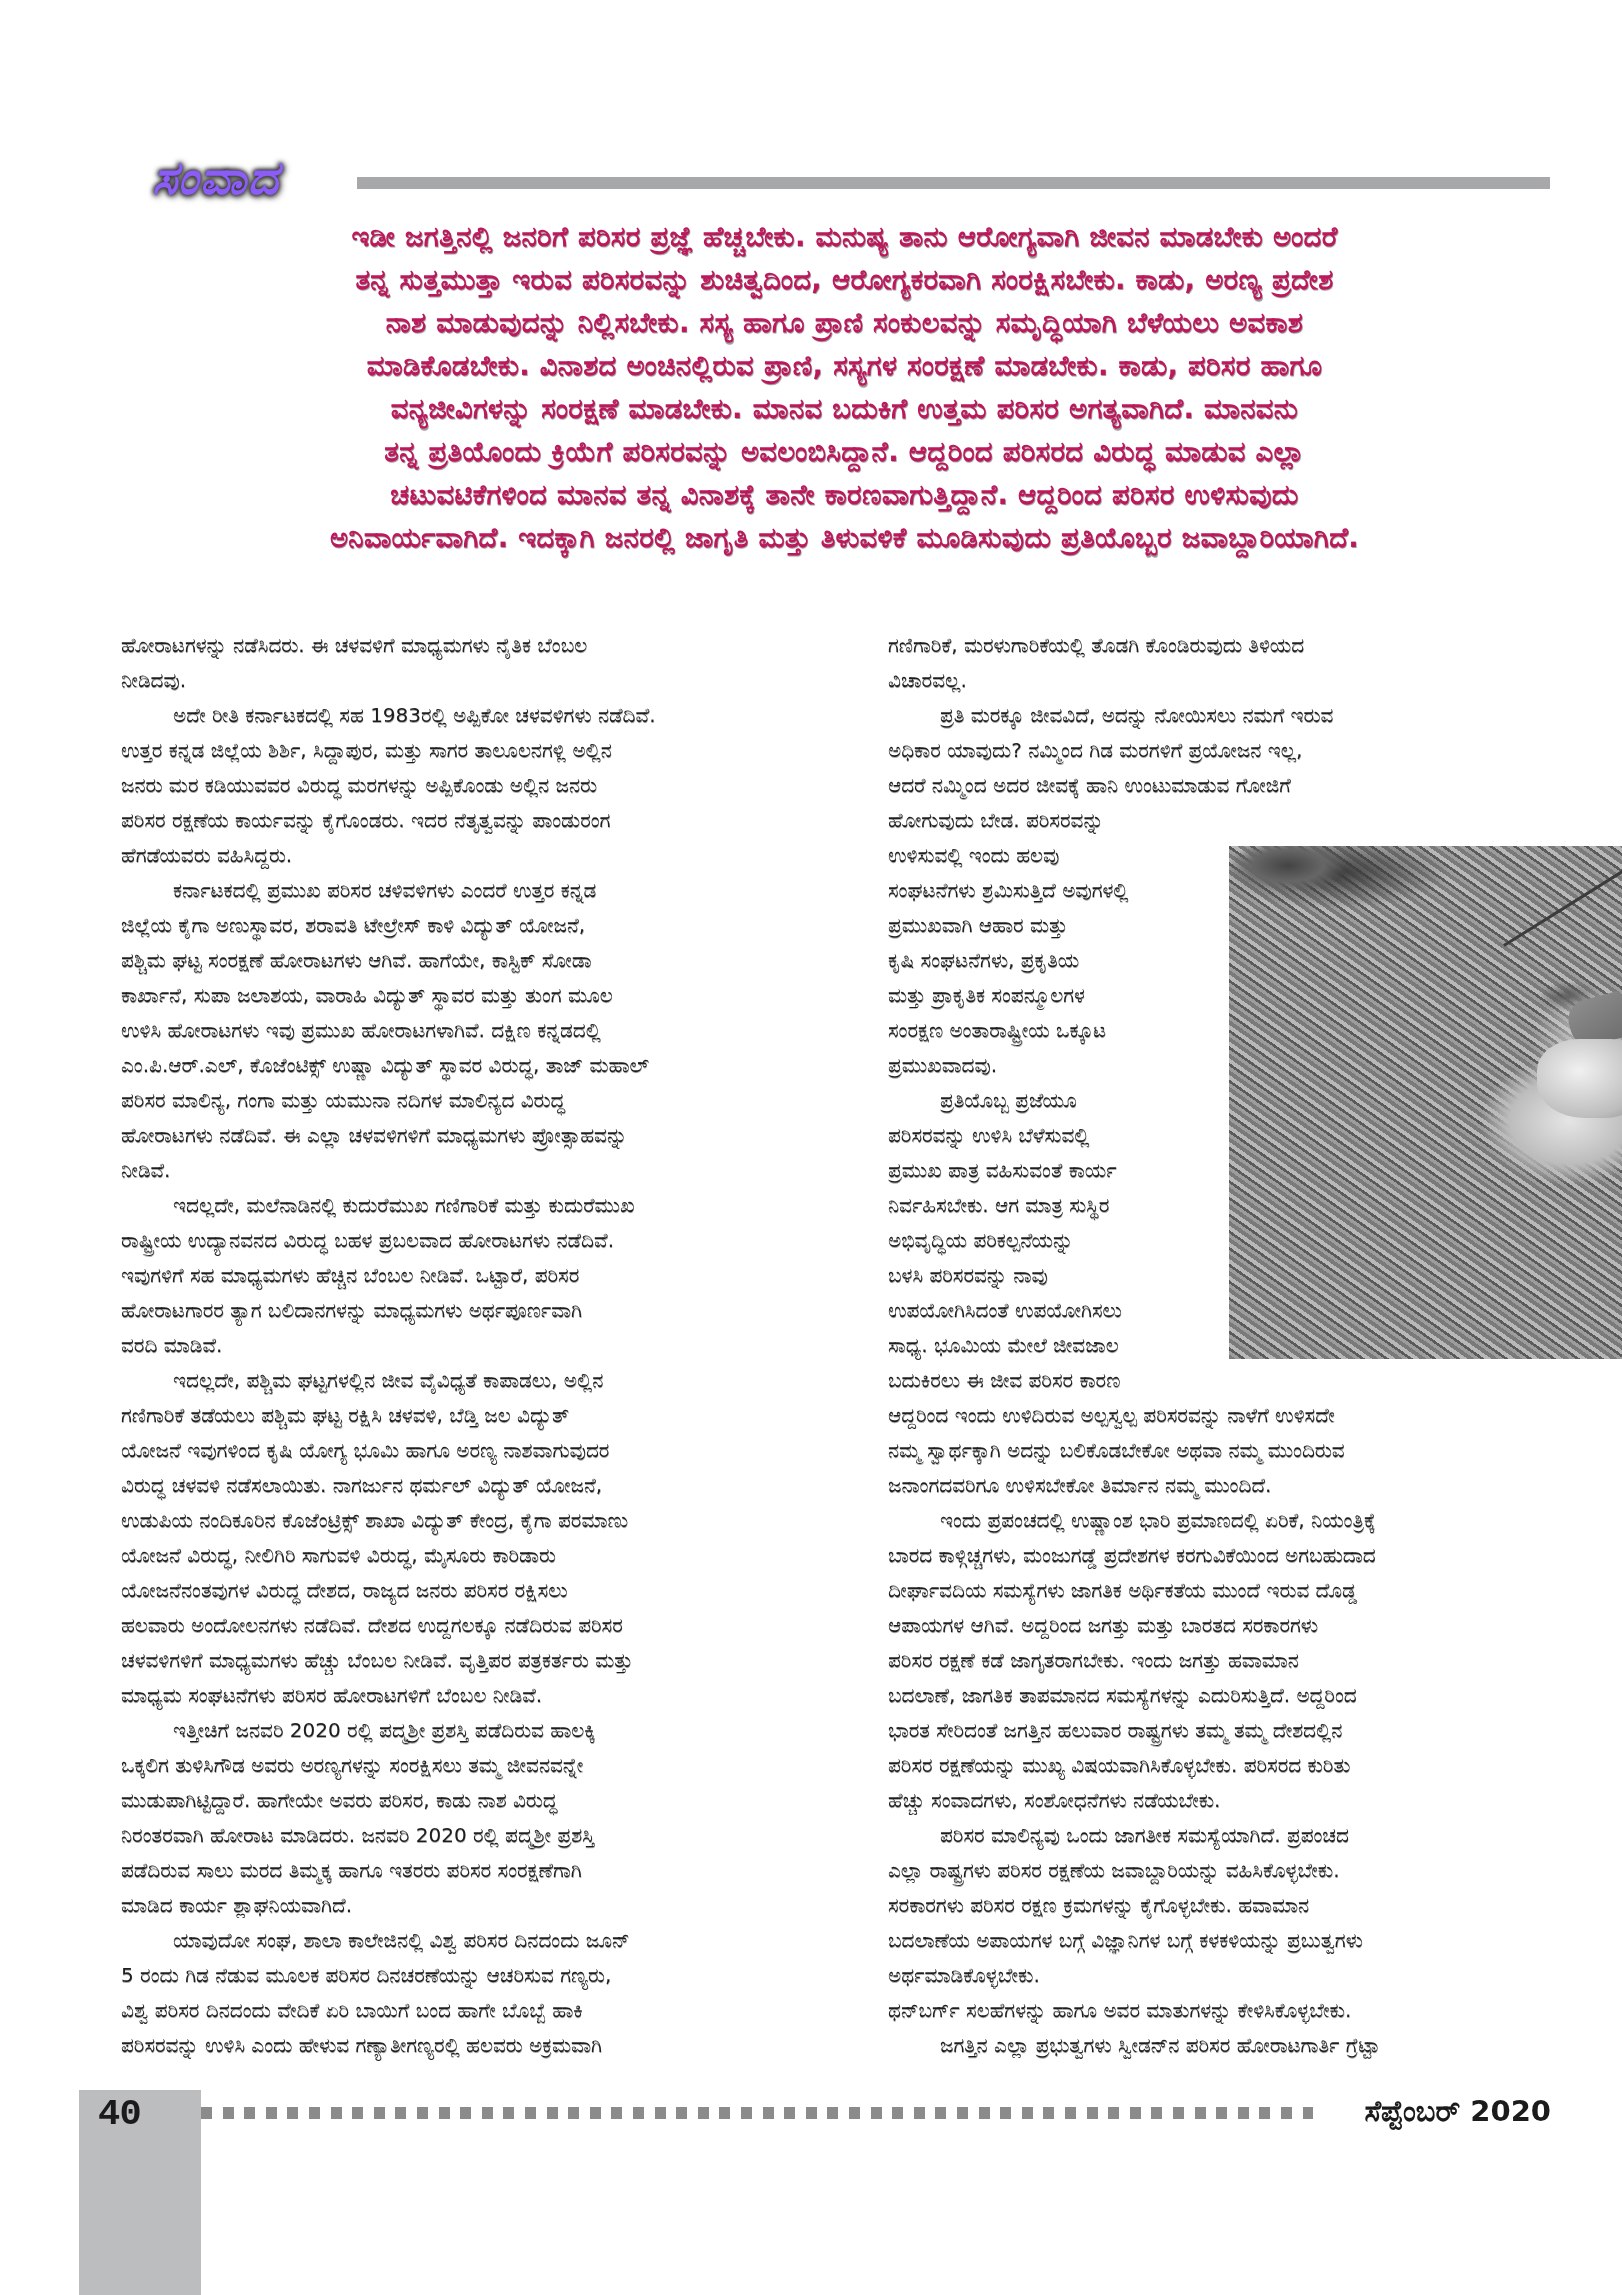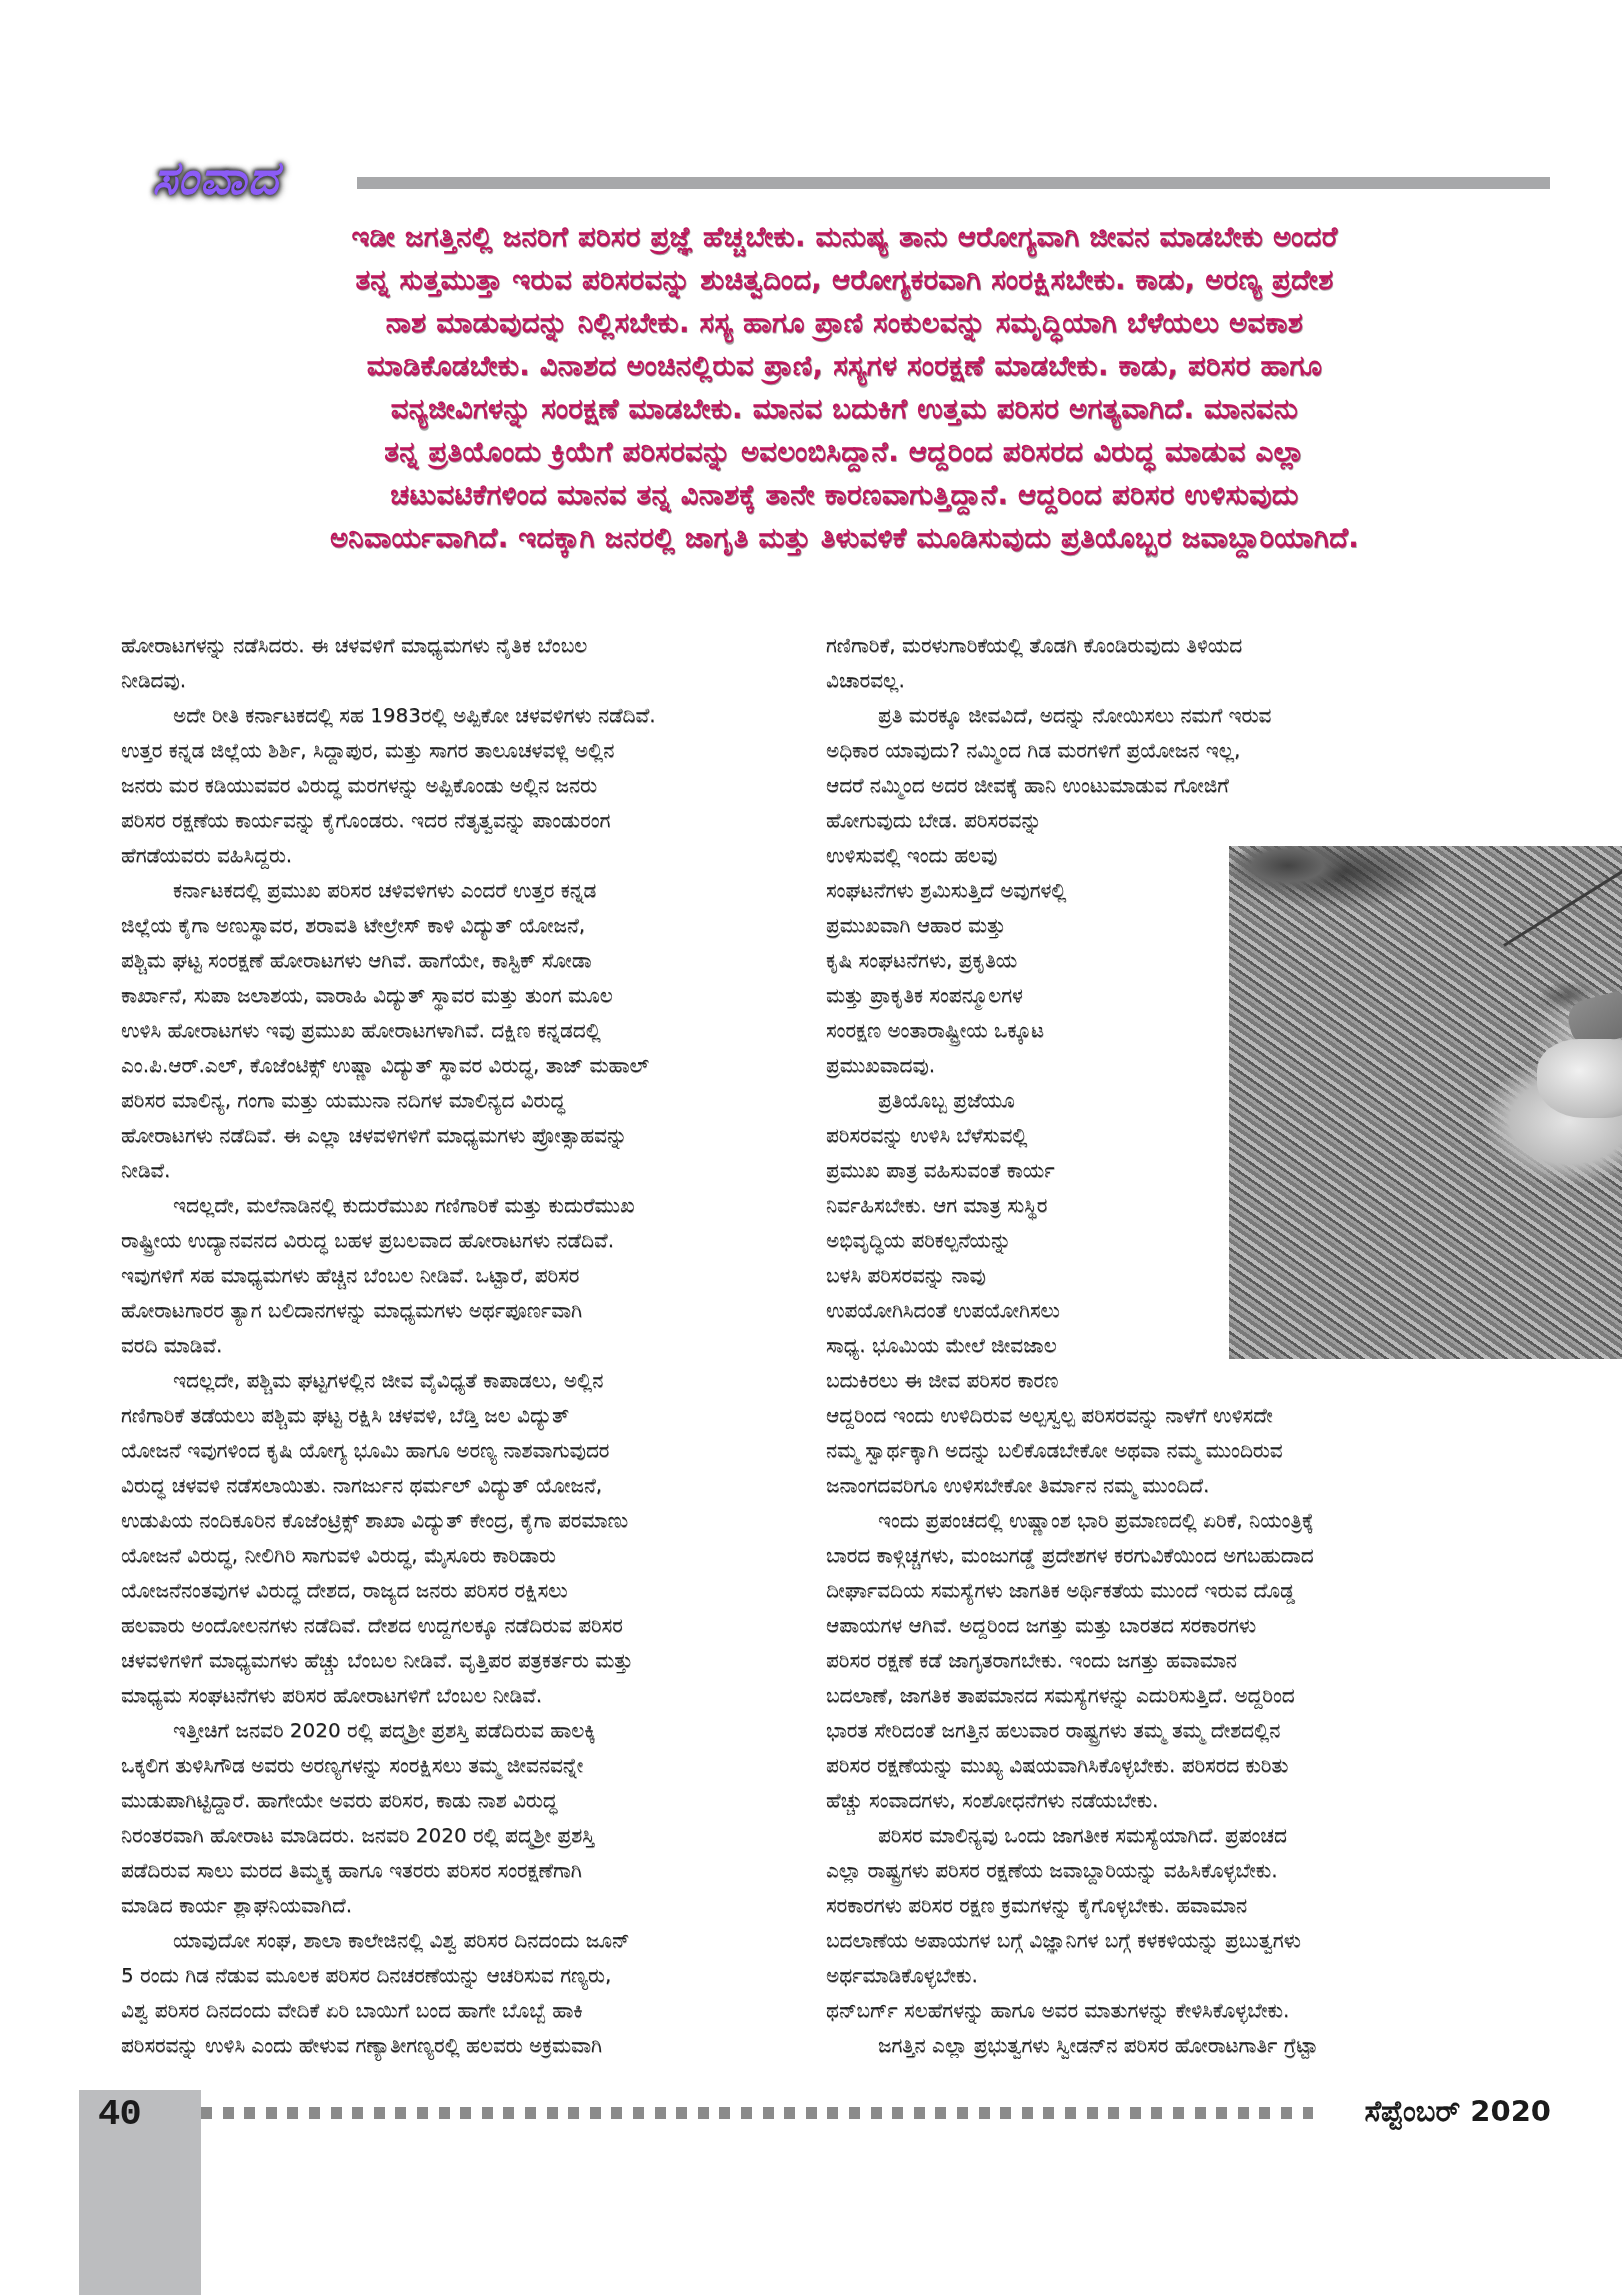--- a/index.html
+++ b/index.html
@@ -17,21 +17,21 @@
 
   
   .intro { position: absolute; left: 131px; top: 215px; width: 1427px; text-align: center; }
   .intro .line { height: 43px; line-height: 43px; font-size: 27.5px; font-weight: bold;
                  color: #be185d; white-space: nowrap; letter-spacing: 0.3px;
                  text-shadow: 0.7px 1.3px 0.7px #9a9a9a; }
 
   
   .col { position: absolute; top: 628px; }
   .col-left { left: 121px; width: 703px; }
-  .col-right { left: 826px; width: 697px; }
+  .col-right { left: 888px; width: 697px; }
   .row { height: 35px; line-height: 35px; font-size: 20px; white-space: nowrap;
          color: #1d1d1d; text-shadow: 0.3px 0.7px 0.3px #aaa; overflow: visible; }
   .row.indent { padding-left: 52px; }
   .row.narrow { width: 366px; }
 
   
   .photo { position: absolute; left: 1229px; top: 846px; width: 394px; height: 513px;
            overflow: hidden;
            background:
              radial-gradient(ellipse 59px 26px at 59px 19.6px, #444 0%, #666 60%, transparent 100%),
@@ -77,21 +77,21 @@
   <div class="line">ವನ್ಯಜೀವಿಗಳನ್ನು ಸಂರಕ್ಷಣೆ ಮಾಡಬೇಕು. ಮಾನವ ಬದುಕಿಗೆ ಉತ್ತಮ ಪರಿಸರ ಅಗತ್ಯವಾಗಿದೆ. ಮಾನವನು</div>
   <div class="line">ತನ್ನ ಪ್ರತಿಯೊಂದು ಕ್ರಿಯೆಗೆ ಪರಿಸರವನ್ನು ಅವಲಂಬಿಸಿದ್ದಾನೆ. ಆದ್ದರಿಂದ ಪರಿಸರದ ವಿರುದ್ಧ ಮಾಡುವ ಎಲ್ಲಾ</div>
   <div class="line">ಚಟುವಟಿಕೆಗಳಿಂದ ಮಾನವ ತನ್ನ ವಿನಾಶಕ್ಕೆ ತಾನೇ ಕಾರಣವಾಗುತ್ತಿದ್ದಾನೆ. ಆದ್ದರಿಂದ ಪರಿಸರ ಉಳಿಸುವುದು</div>
   <div class="line">ಅನಿವಾರ್ಯವಾಗಿದೆ. ಇದಕ್ಕಾಗಿ ಜನರಲ್ಲಿ ಜಾಗೃತಿ ಮತ್ತು ತಿಳುವಳಿಕೆ ಮೂಡಿಸುವುದು ಪ್ರತಿಯೊಬ್ಬರ ಜವಾಬ್ದಾರಿಯಾಗಿದೆ.</div>
 </div>
 
 <div class="col col-left" id="col-left">
     <div class="row">ಹೋರಾಟಗಳನ್ನು ನಡೆಸಿದರು. ಈ ಚಳವಳಿಗೆ ಮಾಧ್ಯಮಗಳು ನೈತಿಕ ಬೆಂಬಲ</div>
     <div class="row">ನೀಡಿದವು.</div>
     <div class="row indent">ಅದೇ ರೀತಿ ಕರ್ನಾಟಕದಲ್ಲಿ ಸಹ 1983ರಲ್ಲಿ ಅಪ್ಪಿಕೋ ಚಳವಳಿಗಳು ನಡೆದಿವೆ.</div>
-    <div class="row">ಉತ್ತರ ಕನ್ನಡ ಜಿಲ್ಲೆಯ ಶಿರ್ಶಿ, ಸಿದ್ದಾಪುರ, ಮತ್ತು ಸಾಗರ ತಾಲೂಚಳವಳ್ಲಿ ಅಲ್ಲಿನ</div>
+    <div class="row">ಉತ್ತರ ಕನ್ನಡ ಜಿಲ್ಲೆಯ ಶಿರ್ಶಿ, ಸಿದ್ದಾಪುರ, ಮತ್ತು ಸಾಗರ ತಾಲೂಲನಗಳ್ಲಿ ಅಲ್ಲಿನ</div>
     <div class="row">ಜನರು ಮರ ಕಡಿಯುವವರ ವಿರುದ್ಧ ಮರಗಳನ್ನು ಅಪ್ಪಿಕೊಂಡು ಅಲ್ಲಿನ ಜನರು</div>
     <div class="row">ಪರಿಸರ ರಕ್ಷಣೆಯ ಕಾರ್ಯವನ್ನು ಕೈಗೊಂಡರು. ಇದರ ನೆತೃತ್ವವನ್ನು ಪಾಂಡುರಂಗ</div>
     <div class="row">ಹೆಗಡೆಯವರು ವಹಿಸಿದ್ದರು.</div>
     <div class="row indent">ಕರ್ನಾಟಕದಲ್ಲಿ ಪ್ರಮುಖ ಪರಿಸರ ಚಳಿವಳಿಗಳು ಎಂದರೆ ಉತ್ತರ ಕನ್ನಡ</div>
     <div class="row">ಜಿಲ್ಲೆಯ ಕೈಗಾ ಅಣುಸ್ಥಾವರ, ಶರಾವತಿ ಟೇಲ್ರೇಸ್ ಕಾಳಿ ವಿದ್ಯುತ್ ಯೋಜನೆ,</div>
     <div class="row">ಪಶ್ಚಿಮ ಘಟ್ಟ ಸಂರಕ್ಷಣೆ ಹೋರಾಟಗಳು ಆಗಿವೆ. ಹಾಗೆಯೇ, ಕಾಸ್ಟಿಕ್ ಸೋಡಾ</div>
     <div class="row">ಕಾರ್ಖಾನೆ, ಸುಪಾ ಜಲಾಶಯ, ವಾರಾಹಿ ವಿದ್ಯುತ್ ಸ್ಥಾವರ ಮತ್ತು ತುಂಗ ಮೂಲ</div>
     <div class="row">ಉಳಿಸಿ ಹೋರಾಟಗಳು ಇವು ಪ್ರಮುಖ ಹೋರಾಟಗಳಾಗಿವೆ. ದಕ್ಷಿಣ ಕನ್ನಡದಲ್ಲಿ</div>
     <div class="row">ಎಂ.ಪಿ.ಆರ್.ಎಲ್, ಕೊಜೆಂಟಿಕ್ಸ್ ಉಷ್ಣಾ ವಿದ್ಯುತ್ ಸ್ಥಾವರ ವಿರುದ್ಧ, ತಾಜ್ ಮಹಾಲ್</div>
     <div class="row">ಪರಿಸರ ಮಾಲಿನ್ಯ, ಗಂಗಾ ಮತ್ತು ಯಮುನಾ ನದಿಗಳ ಮಾಲಿನ್ಯದ ವಿರುದ್ಧ</div>

